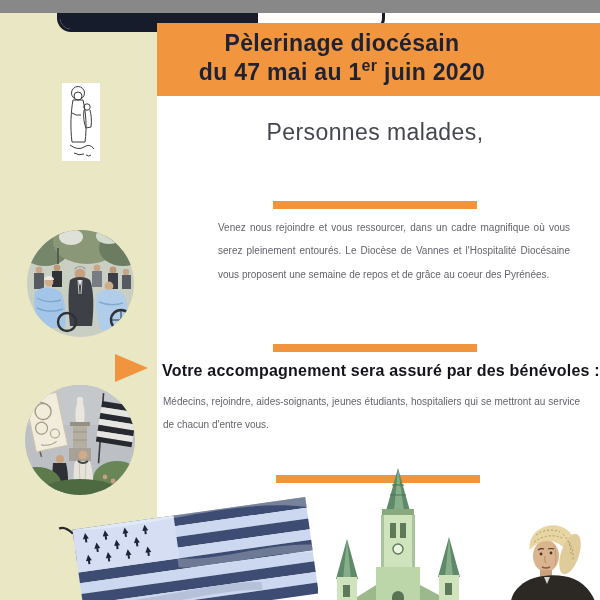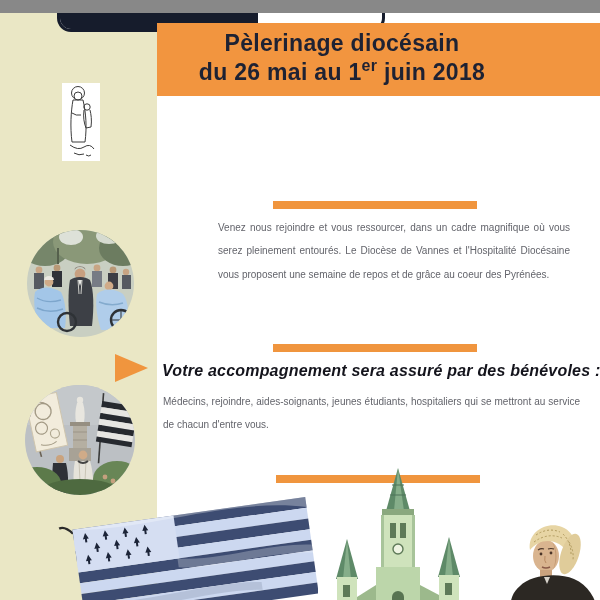--- a/index.html
+++ b/index.html
@@ -32,21 +32,21 @@
   .bar3{left:276px;top:462px;width:204px;z-index:1;}
   
   .para{color:#63646b;font-size:10px;line-height:23.3px;text-align:justify;}
   .para1{left:218px;top:203px;width:352px;}
   .para2{left:163px;top:377px;width:417px;}
   
   .triangle{left:115px;top:341px;width:0;height:0;
     border-left:33px solid #f0953e;border-top:14px solid transparent;border-bottom:14px solid transparent;}
   
   .vol-heading{left:162px;top:349px;width:430px;color:#14141c;
-    font-size:16px;font-weight:bold;letter-spacing:0.2px;white-space:nowrap;font-style:italic;}
+    font-size:16px;font-weight:bold;letter-spacing:0.2px;white-space:nowrap;}
   
   .circle{border-radius:50%;overflow:hidden;}
   .circle1{left:27px;top:217px;width:107px;height:107px;}
   .circle2{left:25px;top:372px;width:110px;height:110px;}
   
   .flag-wrap{left:58px;top:482px;width:260px;height:118px;z-index:2;}
   .church{left:318px;top:452px;width:164px;height:148px;z-index:3;}
   .bernadette{left:500px;top:505px;width:100px;height:95px;z-index:2;}
 </style>
 </head>
@@ -56,41 +56,42 @@
 
   <div class="abs beige-col"></div>
 
   <div class="abs logo-remnant">
     <div class="logo-navy"></div>
   </div>
 
   <div class="abs banner">
     <div class="banner-text">
       <div>Pèlerinage diocésain</div>
-      <div><span>du 26 mai au 1</span><sup>er</sup><span> juin 2018</span></div>
+      <div><span>du 47 mai au 1</span><sup>er</sup><span> juin 2020</span></div>
     </div>
   </div>
 
   <div class="abs sketch-box">
     <svg width="38" height="78" viewBox="0 0 38 78">
       <g fill="none" stroke="#3c3c3c" stroke-width="1">
         <circle cx="16" cy="10" r="6.5"></circle>
         <circle cx="16" cy="13" r="4" fill="#fff"></circle>
         <path d="M11,17 C9,28 8,44 10,59 L23,59 C25,44 24,30 21,17 Z"></path>
         <circle cx="25" cy="24" r="3.2"></circle>
         <path d="M22,27 C21,34 22,40 24,45 L29,44 C30,37 29,31 28,27"></path>
         <path d="M10,30 q4,3 9,2"></path>
         <path d="M8,62 q8,6 14,2 q6,-4 10,2"></path>
         <path d="M12,70 q5,3 10,1"></path>
         <path d="M24,72 q3,2 5,0"></path>
       </g>
     </svg>
   </div>
 
   <div class="abs heading">
+    <div>Personnes malades,</div>
   </div>
 
   <div class="abs bar bar1"></div>
   <div class="abs bar bar2"></div>
   <div class="abs bar bar3"></div>
 
   <div class="abs para para1">Venez nous rejoindre et vous ressourcer, dans un cadre magnifique où vous serez pleinement entourés. Le Diocèse de Vannes et l'Hospitalité Diocésaine vous proposent une semaine de repos et de grâce au coeur des Pyrénées.</div>
 
   <div class="abs triangle"></div>
 

